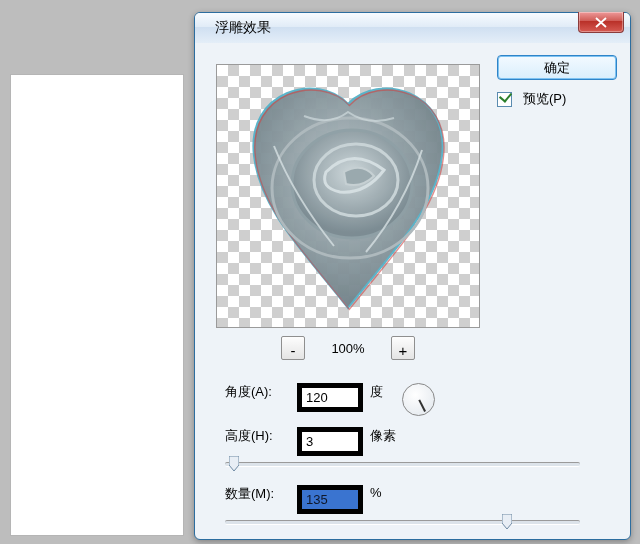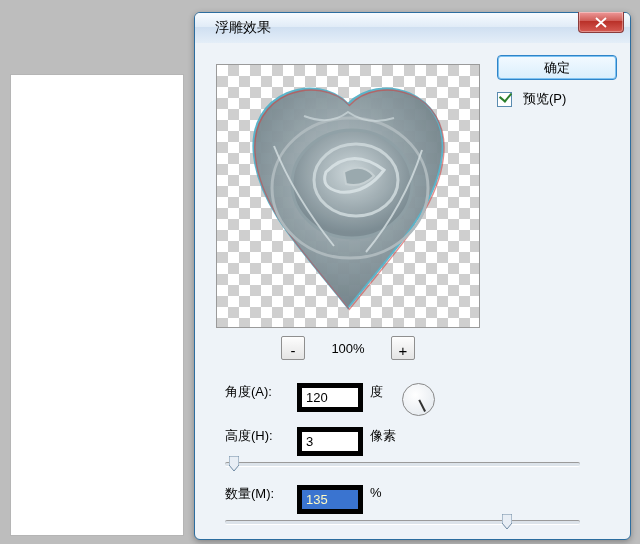--- a/index.html
+++ b/index.html
@@ -26,21 +26,21 @@
   .right-col{position:absolute;right:7px;top:8px;width:118px;}
   .btn{width:118px;height:23px;border:1px solid #6c94b6;border-radius:4px;background:linear-gradient(#fdfeff,#e8f0f8);display:flex;align-items:center;justify-content:center;cursor:pointer;margin-bottom:10px;}
   .btn.primary{border:1px solid #2f84c8;box-shadow:0 0 0 1px #7ec3f2 inset;background:linear-gradient(#f3faff,#d9eefc);}
   .chk-row{display:flex;align-items:center;gap:11px;margin-top:6px;}
   .chk{width:13px;height:13px;border:1px solid #5a8bb0;background:#fff;position:relative;cursor:pointer;}
   .chk::after{content:"";position:absolute;left:2px;top:-1px;width:9px;height:6px;border:2px solid #2b7f2b;border-top:none;border-right:none;transform:rotate(-50deg);}
   .param{position:absolute;left:22px;right:20px;height:26px;display:flex;align-items:flex-start;gap:7px;}
   .p-angle{top:336px;} .p-height{top:380px;} .p-amount{top:438px;}
   .plabel{min-width:65px;}
   .num-input{width:48px;height:19px;border:5px solid #000000;background:#fff;padding:0 4px;font-family:inherit;font-size:13px;}
-  .num-input.sel{background:#3a74d0;color:#fef9c3;}
+  .num-input.sel{background:#3a74d0;color:#0f172a;}
   .unit{}
   .dial{width:31px;height:31px;border:1px solid #888;border-radius:50%;background:radial-gradient(circle at 40% 35%,#fff,#e0e6ec);position:relative;margin-left:12px;cursor:pointer;}
   .dial .needle{position:absolute;left:50%;top:50%;width:1.5px;height:13px;background:#333;transform-origin:top center;transform:translate(-50%,0) rotate(-27deg);}
   .slider{position:absolute;left:22px;right:42px;height:16px;}
   .s-height{top:408px;} .s-amount{top:466px;}
   .track{position:absolute;left:0;right:0;top:7px;height:3px;background:#dce3ea;border-top:1px solid #9a9a9a;border-bottom:1px solid #fff;border-radius:2px;}
   .thumb{position:absolute;top:1px;width:10px;height:16px;cursor:pointer;}
   .thumb svg{display:block;}
 </style>
 </head>

